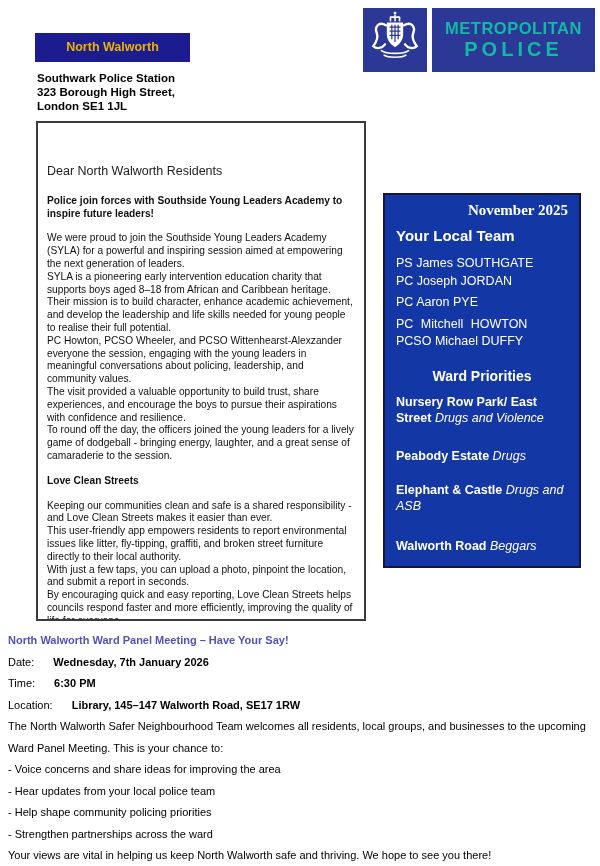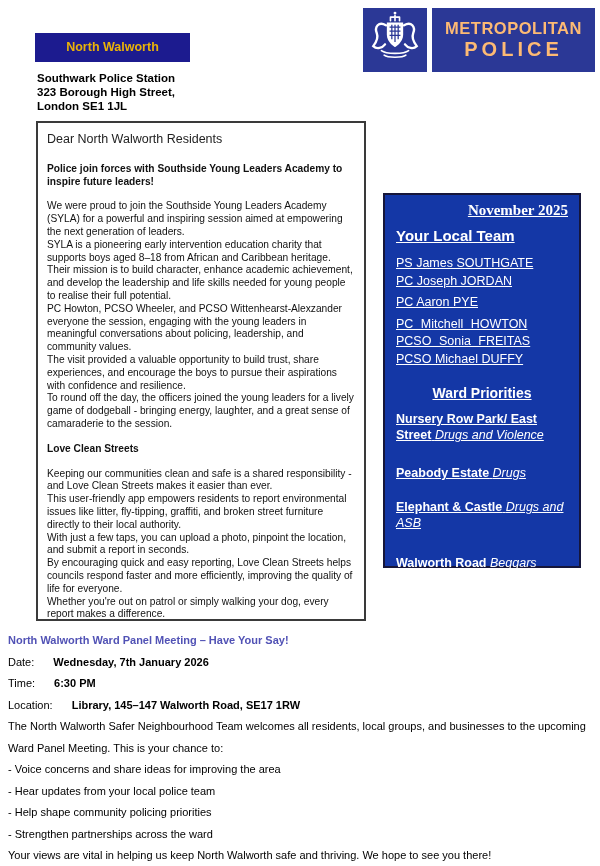--- a/index.html
+++ b/index.html
@@ -20,44 +20,43 @@
     background:var(--navy);color:#eab308;font-weight:bold;font-size:12.5px;
     text-align:center;line-height:29px;
   }
   .crest-box{
     position:absolute;left:363px;top:8px;width:64px;height:64px;
     background:var(--met-blue);display:flex;align-items:center;justify-content:center;
   }
   .crest-box svg{width:58px;height:58px;}
   .logo-text-box{
     position:absolute;left:432px;top:8px;width:163px;height:64px;
-    background:var(--met-blue);color:#fdba74;display:flex;flex-direction:column;
+    background:var(--met-blue);color:#14b8a6;display:flex;flex-direction:column;
     align-items:center;justify-content:center;
   }
   .logo-line1{font-weight:bold;font-size:16.5px;letter-spacing:0.5px;line-height:19px;}
   .logo-line2{font-weight:bold;font-size:20px;letter-spacing:4px;line-height:23px;}
   .address{
     position:absolute;left:37px;top:71px;font-weight:bold;font-size:11.5px;line-height:14px;
   }
   
   .letter-box{
     position:absolute;left:36px;top:121px;width:330px;height:500px;
     border:2px solid #3a3a3a;padding:10px 9px 6px 9px;overflow:hidden;
     font-size:10.2px;line-height:12.8px;color:#111;
   }
-  .salutation{font-size:12.5px;margin-bottom:17px;color:#222;}
+  .salutation{font-size:12.5px;margin-bottom:17px;color:#222;margin-top:32px;}
   .letter-heading{font-weight:bold;margin-bottom:12px;}
   .letter-box p{margin:0;}
   .lcs-heading{font-weight:bold;margin:12px 0 12px 0;}
   
   .sidebar{
     position:absolute;left:383px;top:193px;width:198px;height:375px;
     background:var(--sidebar-blue);border:2px solid #16163a;color:#fff;
     padding:5px 11px 0 11px;
-    text-decoration:underline;
   }
   .month{
     font-family:"Liberation Serif","DejaVu Serif",serif;font-weight:bold;
     font-size:15px;text-align:right;line-height:20px;
   }
   .team-title{font-weight:bold;font-size:15px;margin-top:7px;}
   .team-list{list-style:none;margin-top:11px;}
   .team-list li{font-size:12.5px;line-height:17.5px;}
   .team-list li.gap-above{margin-top:4px;}
   .team-list li.spaced{word-spacing:4px;}
@@ -131,21 +130,20 @@
 </div>
 
 <div class="sidebar">
   <div class="month">November 2025</div>
   <div class="team-title">Your Local Team</div>
   <ul class="team-list">
     <li>PS James SOUTHGATE</li>
     <li>PC Joseph JORDAN</li>
     <li class="gap-above">PC Aaron PYE</li>
     <li class="gap-above spaced">PC Mitchell HOWTON</li>
-    <li class="spaced">PCSO Sonia FREITAS</li>
     <li>PCSO Michael DUFFY</li>
   </ul>
 
   <div class="priorities-title">Ward Priorities</div>
 
   <div class="priority">
     <span class="area">Nursery Row Park/ East Street</span>
     <span class="issue">Drugs and Violence</span>
   </div>
   <div class="priority" style="margin-top:22px;">

